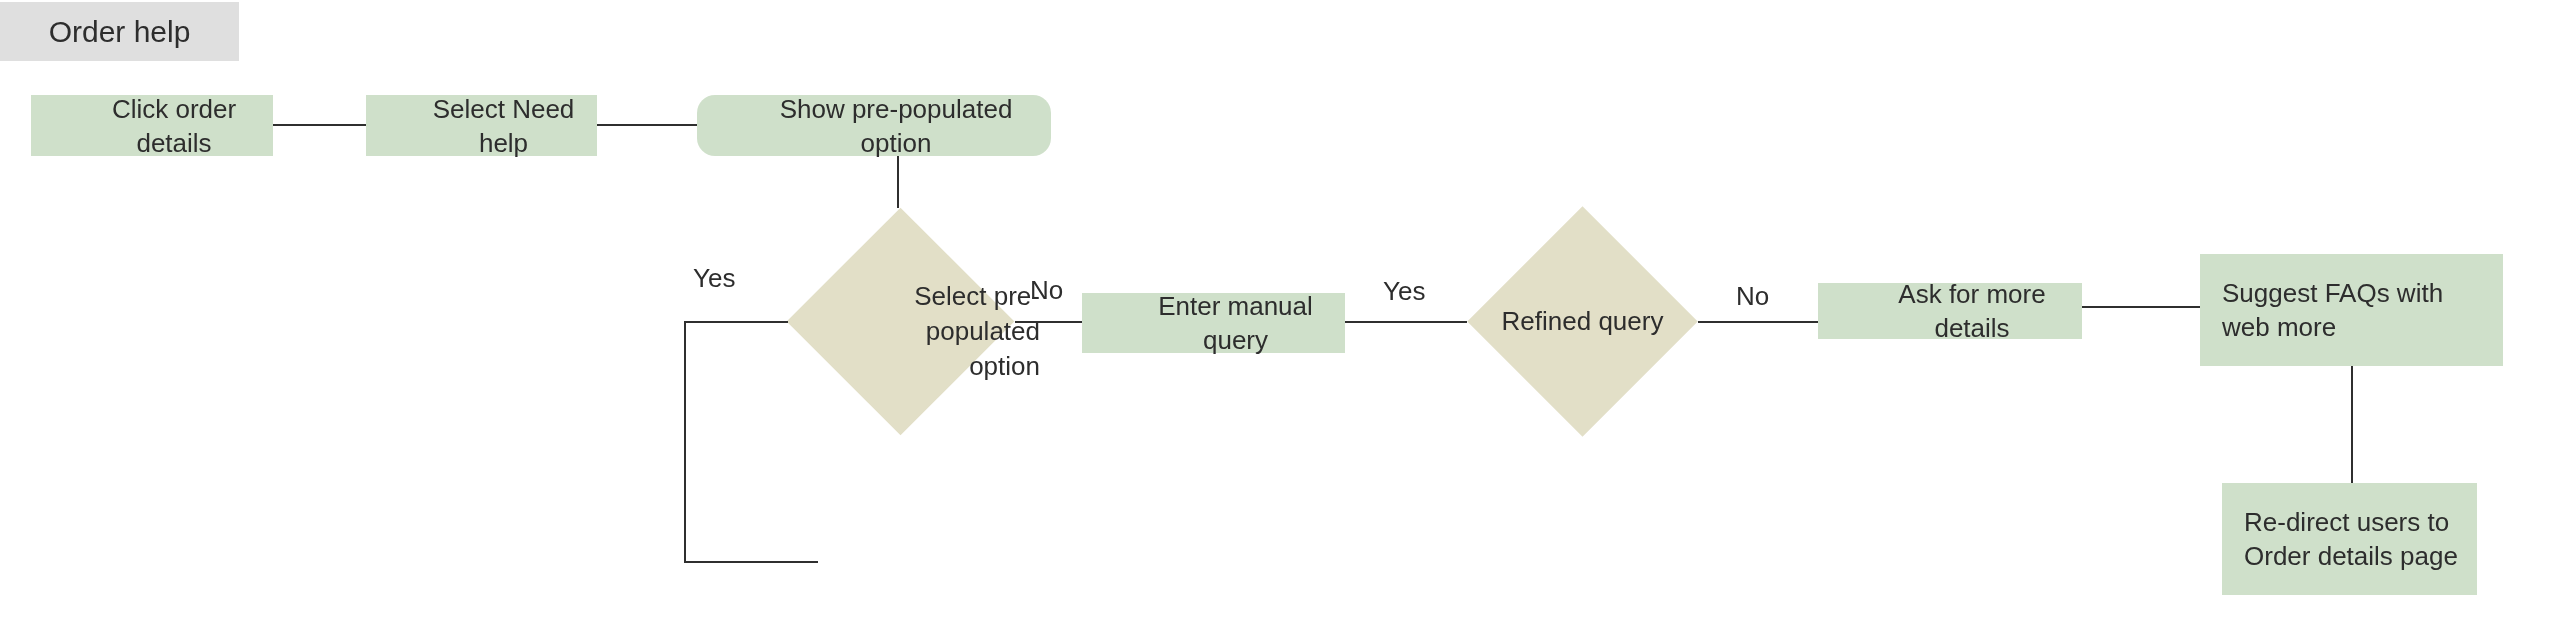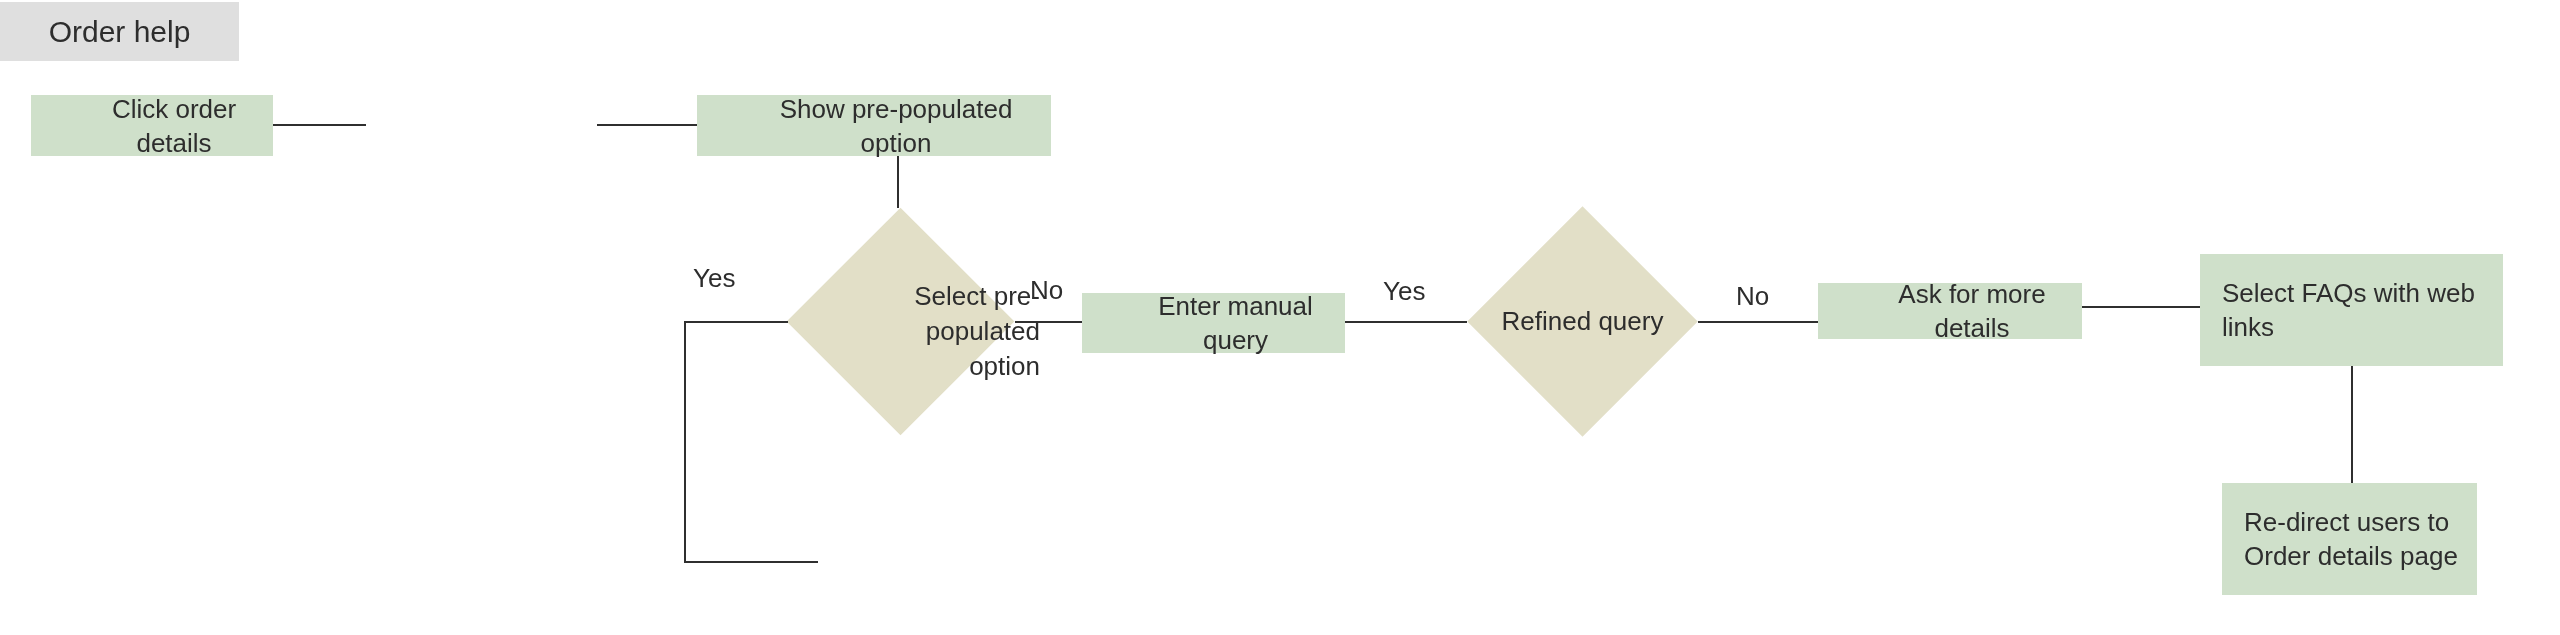--- a/index.html
+++ b/index.html
@@ -34,21 +34,21 @@
   .left-align{
     justify-content:flex-start;
     text-align:left;
     padding-left:22px;padding-right:14px;
   }
 
   
   #t-title{left:0px;top:2px;width:239px;height:59px;}
   #n-click{left:31px;top:95px;width:242px;height:61px;}
   #n-needhelp{left:366px;top:95px;width:231px;height:61px;}
-  #n-showpre{left:697px;top:95px;width:354px;height:61px;}
+  #n-showpre{left:697px;top:95px;width:354px;height:61px;border-radius:18px;}
   #n-manual{left:1082px;top:293px;width:263px;height:60px;}
   #n-askmore{left:1818px;top:283px;width:264px;height:56px;}
   #n-faqs{left:2200px;top:254px;width:303px;height:112px;}
   #n-redirect{left:2222px;top:483px;width:255px;height:112px;}
   #n-rules{left:818px;top:525px;width:229px;height:61px;}
 
   
   .decision{position:absolute;}
   #d-selectpre{left:787px;top:208px;width:228px;height:228px;}
   #d-refined{left:1467px;top:205px;width:231px;height:233px;}
@@ -96,38 +96,39 @@
 </style>
 </head>
 <body>
 
 <div class="canvas">
 
   <div class="node title-box" id="t-title">Order help</div>
 
   <div class="node proc" id="n-click">Click order details</div>
 
+  <div class="node proc" id="n-needhelp">Select Need help</div>
 
   <div class="node proc" id="n-showpre">Show pre-populated option</div>
 
   <div class="decision" id="d-selectpre">
     <div class="diamond-shape"></div>
     <div class="diamond-label">Select pre-populated option</div>
   </div>
 
   <div class="node proc" id="n-manual">Enter manual query</div>
 
   <div class="decision" id="d-refined">
     <div class="diamond-shape"></div>
     <div class="diamond-label">Refined query</div>
   </div>
 
   <div class="node proc" id="n-askmore">Ask for more details</div>
 
-  <div class="node proc left-align" id="n-faqs">Select FAQs with web links</div>
+  <div class="node proc left-align" id="n-faqs">Suggest FAQs with web more</div>
 
   <div class="node proc left-align" id="n-redirect">Re-direct users to Order details page</div>
 
 
   <div class="edge h" id="e1"></div>
   <div class="edge h" id="e2"></div>
   <div class="edge v" id="e3"></div>
   <div class="edge h" id="e4a"></div>
   <div class="edge v" id="e4b"></div>
   <div class="edge h" id="e4c"></div>

